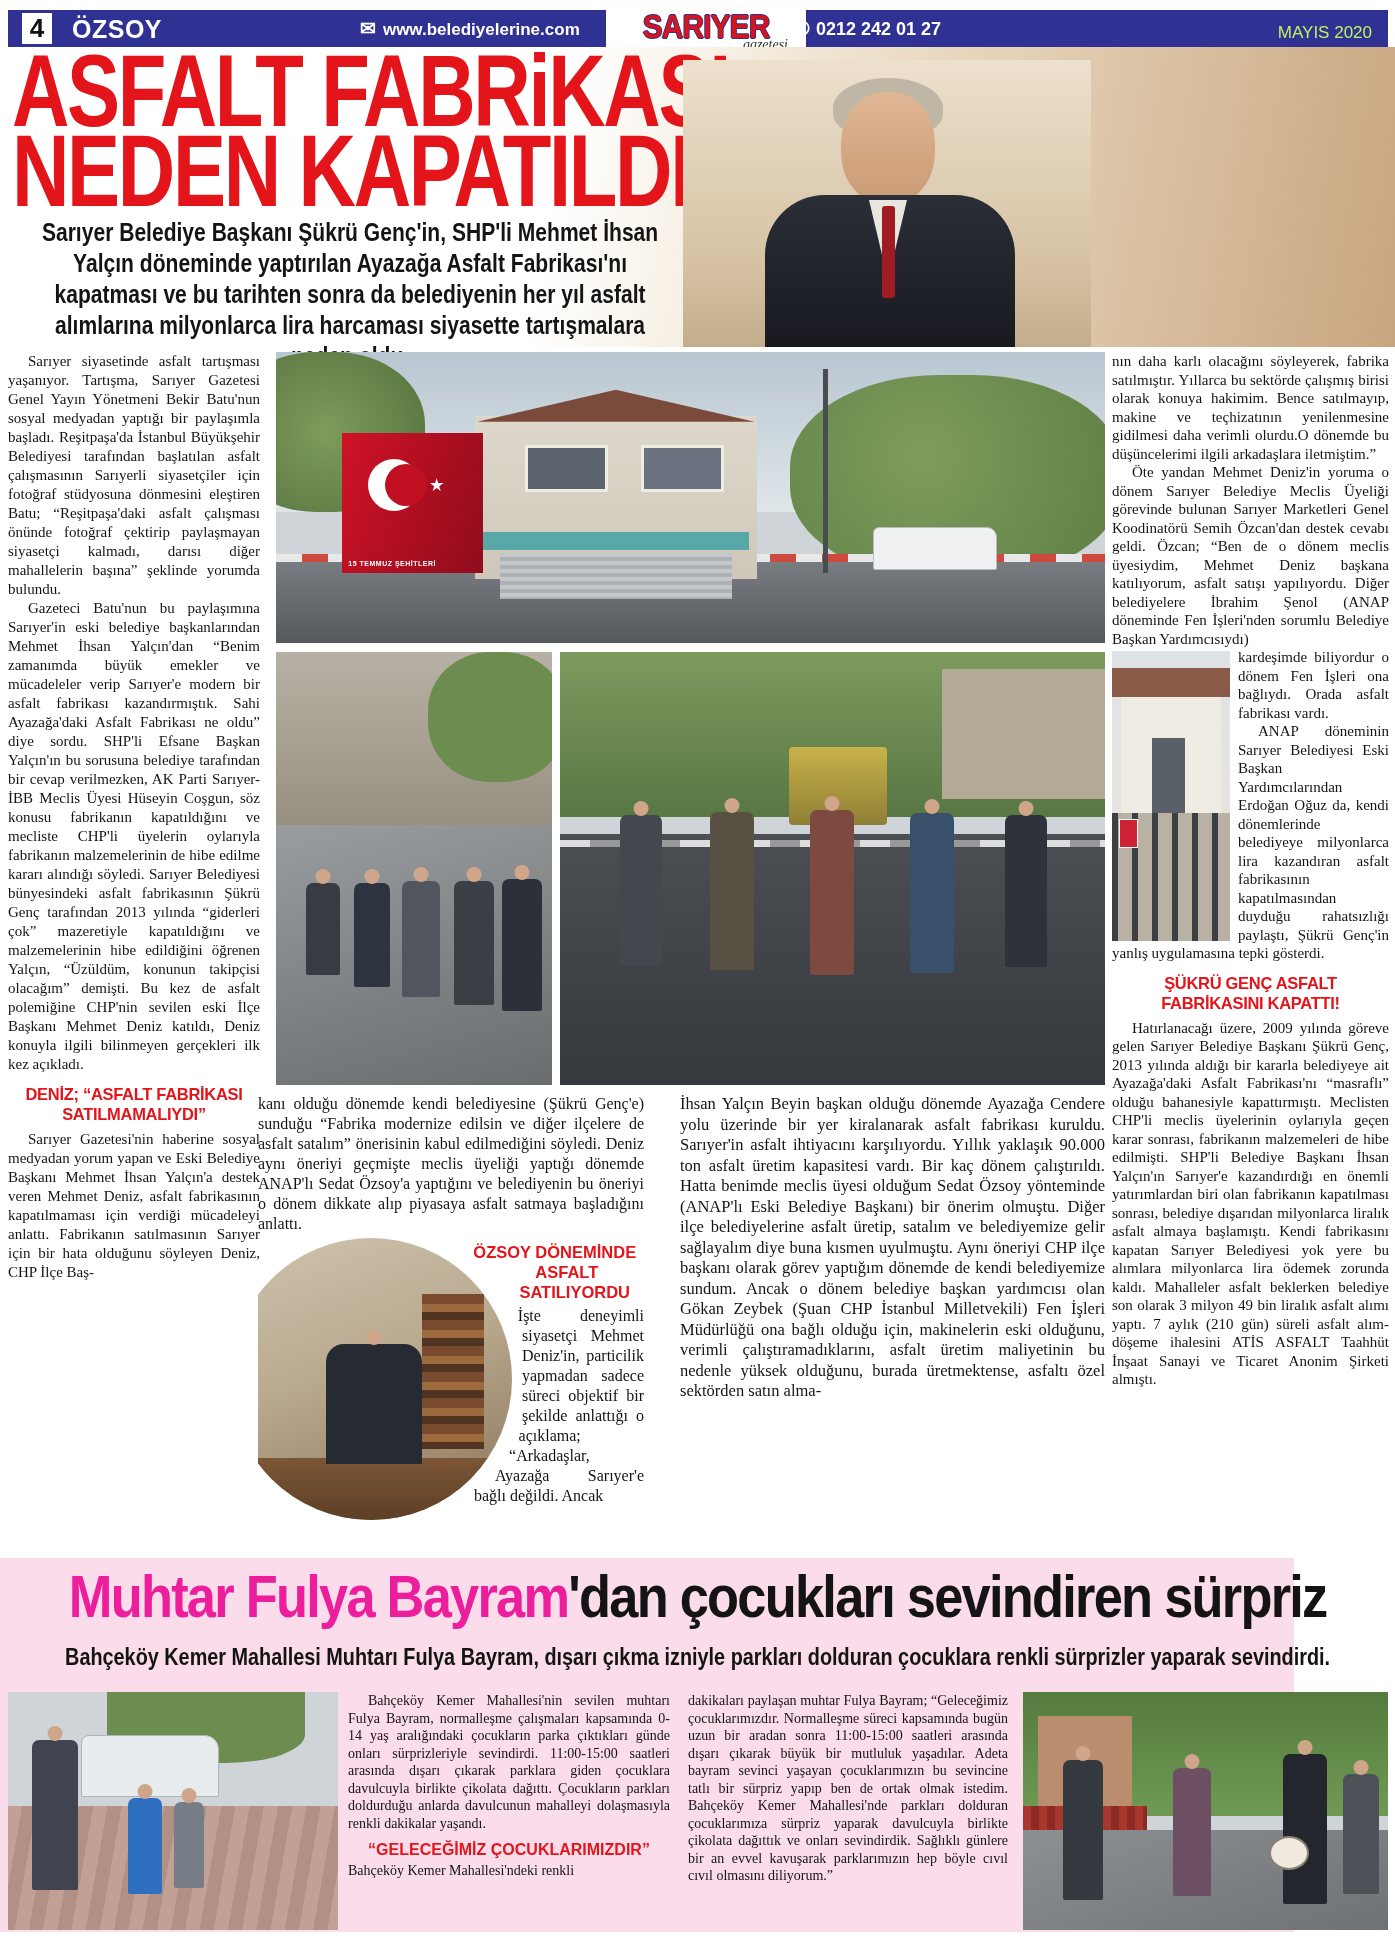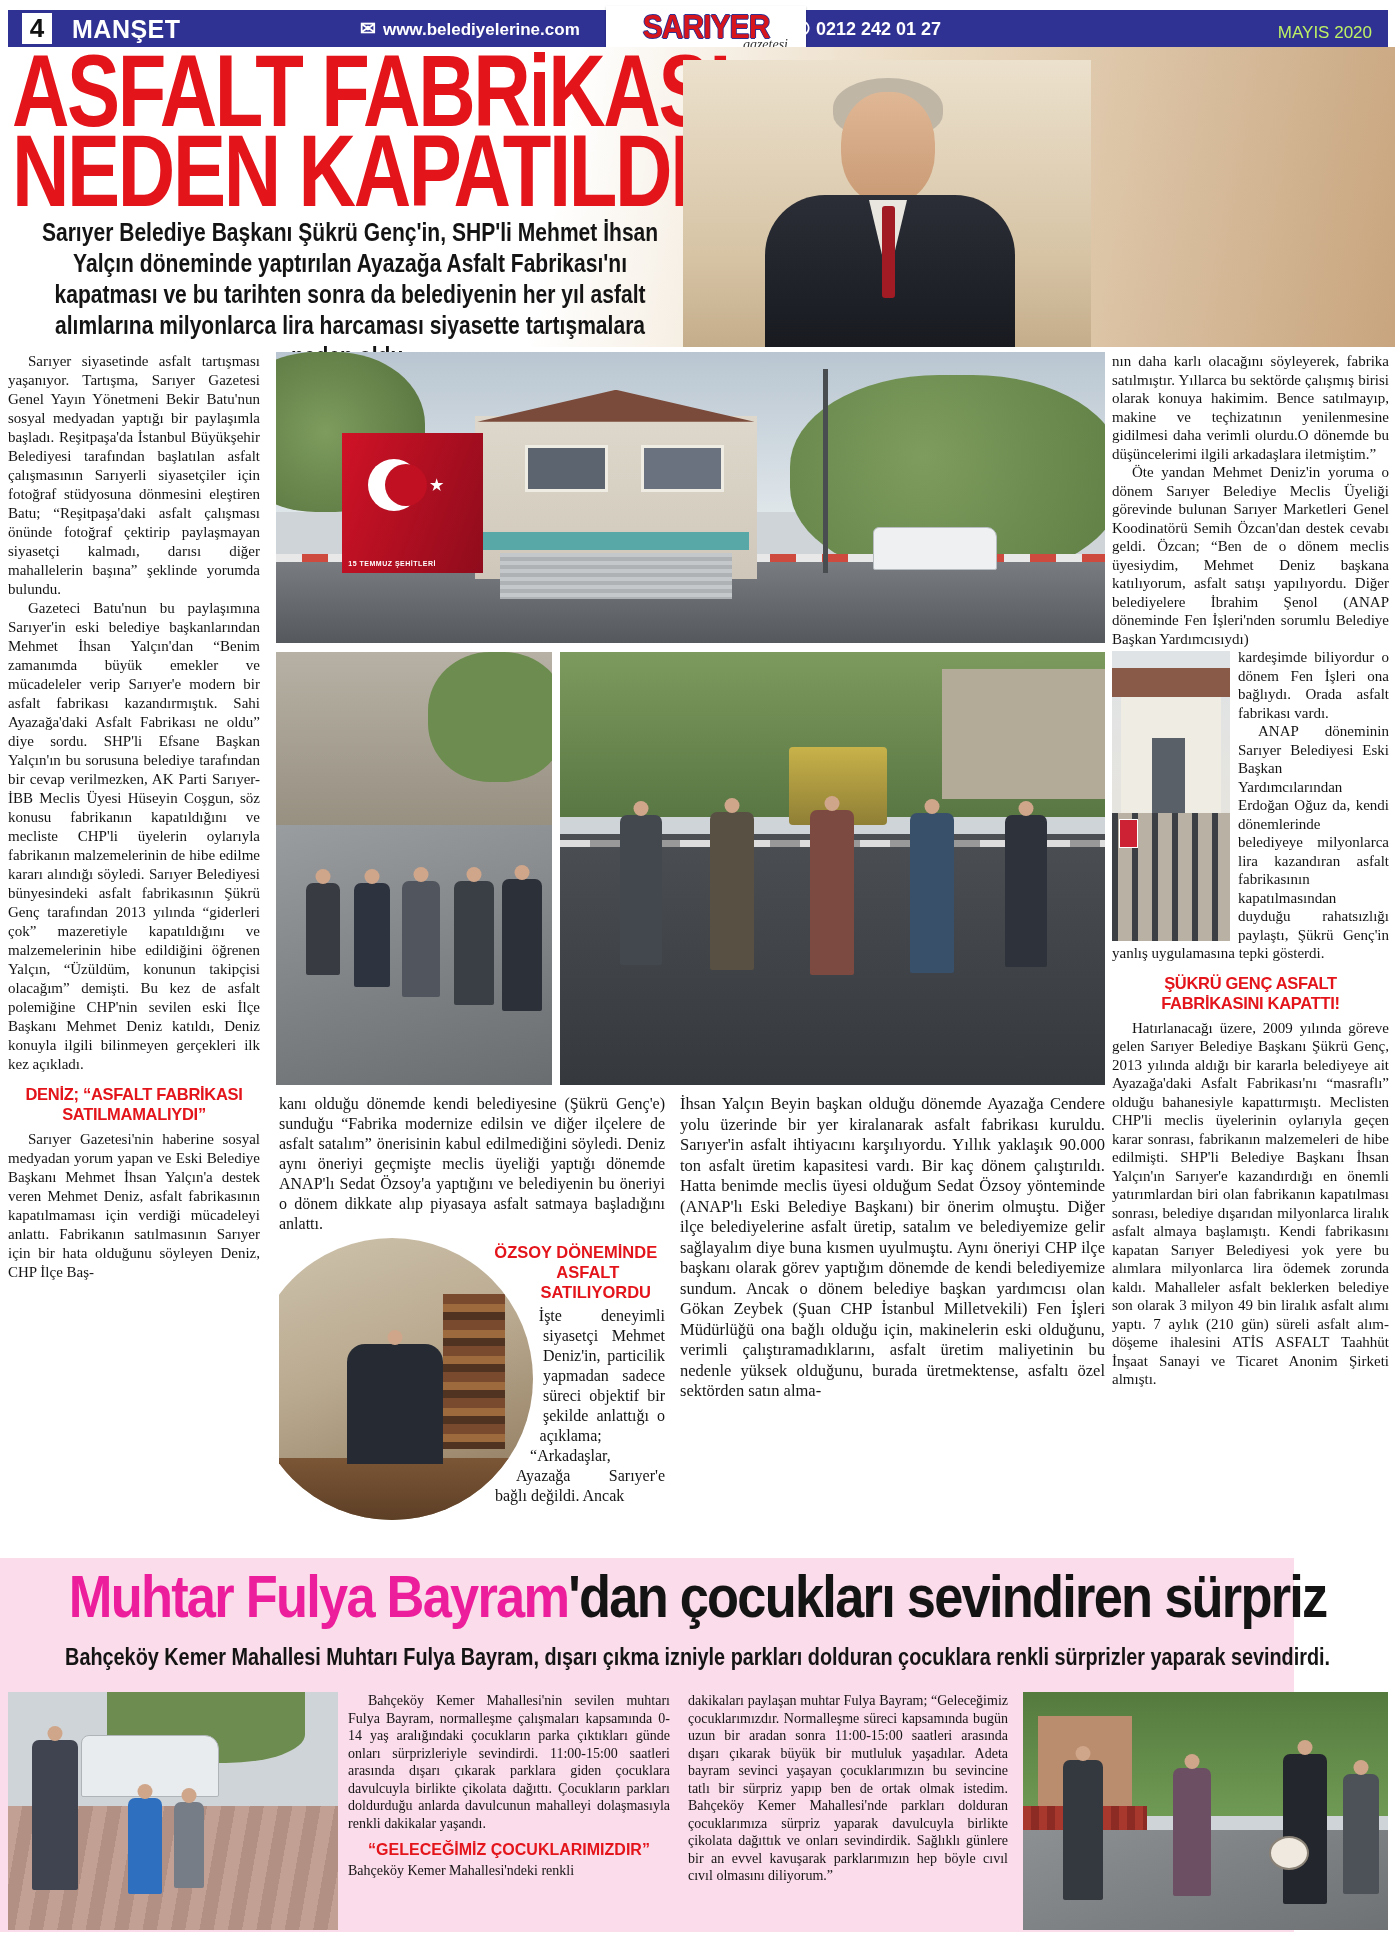--- a/index.html
+++ b/index.html
@@ -35,21 +35,21 @@
   .portrait{position:absolute;left:683px;top:13px;width:408px;height:287px;overflow:hidden;
             background:linear-gradient(#ece1cd 0%,#d6c3a4 70%,#c4ad8a 100%)}
 
   
   .tb{position:absolute;overflow:hidden;text-align:justify}
   .tb p{text-align:justify}
   .ind{text-indent:20px}
   .redhead{font:bold 16.5px/20px "Liberation Sans",sans-serif;color:#e4141b;text-align:center;
            margin:10px 0 6px 0;letter-spacing:-.3px}
   .col-left{left:8px;top:352px;width:252px;height:1208px;font-size:15px;line-height:19px}
-  .col-mid-a{left:279px;top:1094px;width:386px;height:466px;font-size:16px;line-height:20px}
+  .col-mid-a{left:258px;top:1094px;width:386px;height:466px;font-size:16px;line-height:20px}
   .col-mid-b{left:680px;top:1094px;width:425px;height:466px;font-size:16.5px;line-height:20.5px}
   .col-right{left:1112px;top:352px;width:277px;height:1208px;font-size:15px;line-height:18.5px}
 
   .circle-photo{float:left;width:282px;height:282px;border-radius:50%;shape-outside:circle(50%);
                 margin:4px 10px 0 -28px;overflow:hidden;position:relative;
                 background:linear-gradient(160deg,#cfc4ae 0%,#b9a98f 45%,#8a7458 100%)}
   .ozsoy-head{font:bold 16.5px/20px "Liberation Sans",sans-serif;color:#e4141b;text-align:center;margin:8px 0 4px}
   .p-center{text-align:center}
 
   .rc-photo{float:left;width:118px;height:290px;margin:3px 8px 2px 0;overflow:hidden;position:relative;
@@ -81,21 +81,21 @@
 
   .flag-txt{position:absolute;left:6px;bottom:5px;color:#fff;font:bold 7px/9px "Liberation Sans",sans-serif;letter-spacing:.5px}
 </style>
 </head>
 <body>
 
 <div class="page">
 
   <div class="hdr">
     <div class="hdr-num">4</div>
-    <div class="hdr-sec">MANŞET</div>
+    <div class="hdr-sec">ÖZSOY</div>
     <div class="hdr-url">
       <span class="ic">✉</span><span>www.belediyelerine.com</span>
     </div>
     <div class="logo-box">
       <span class="logo-main">SARIYER</span>
       <span class="logo-sub">gazetesi</span>
     </div>
     <div class="hdr-tel">
       <span class="ic">✆</span><span>0212 242 01 27</span>
     </div>

